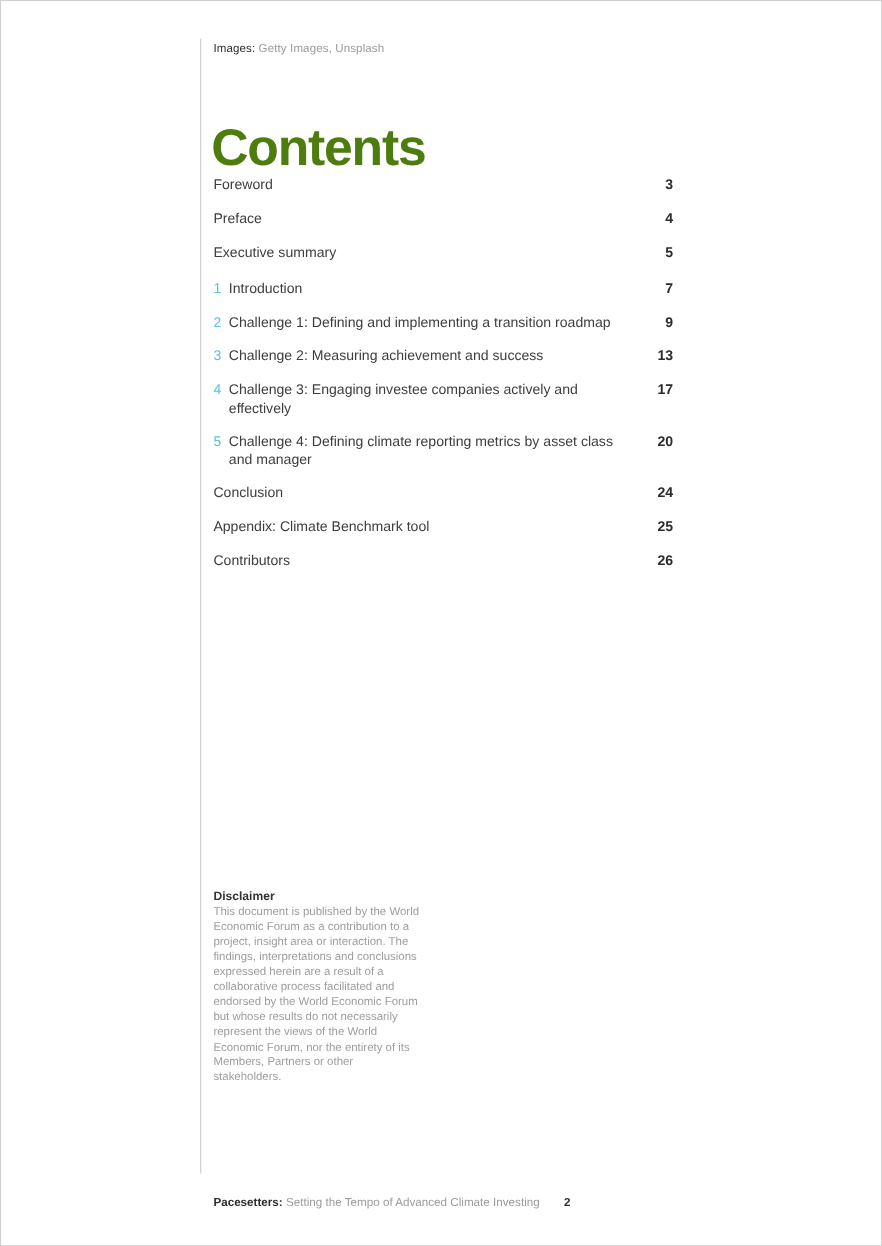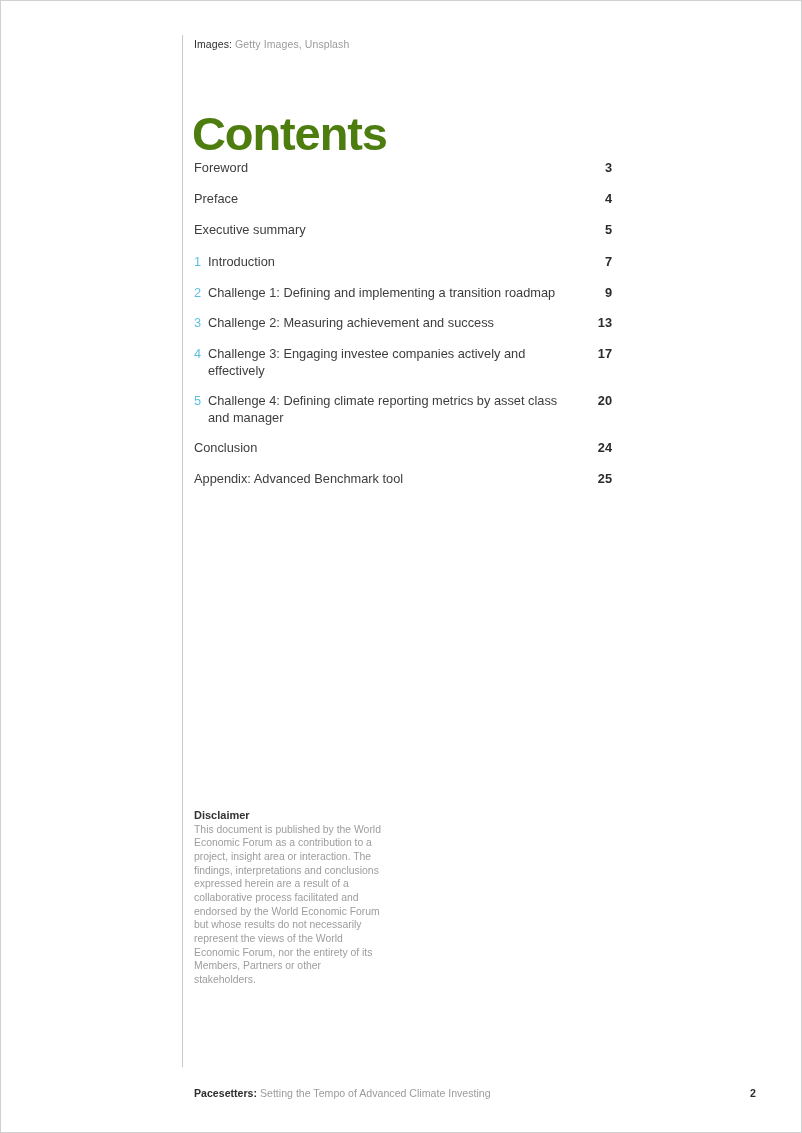--- a/index.html
+++ b/index.html
@@ -127,21 +127,21 @@
     margin-top: 13.5px;
   }
 
   
   .footer {
     position: absolute;
     left: 193px;
     top: 1085px;
     width: 562px;
     display: flex;
-    justify-content: space-between;
+    justify-content: flex-start;
     align-items: baseline;
     font-size: 10.6px;
     line-height: 14px;
     color: #9b9b9b;
   }
   .footer-title {
     white-space: nowrap;
   }
   .footer-title b {
     color: #2e2e2e;
@@ -222,23 +222,29 @@
         <div class="toc-page">20</div>
       </div>
       <div class="toc-row">
         <div class="toc-label">
           <span class="toc-text">Conclusion</span>
         </div>
         <div class="toc-page">24</div>
       </div>
       <div class="toc-row">
         <div class="toc-label">
-          <span class="toc-text">Appendix: Advanced Benchmark tool</span>
+          <span class="toc-text">Appendix: Climate Benchmark tool</span>
         </div>
         <div class="toc-page">25</div>
+      </div>
+      <div class="toc-row">
+        <div class="toc-label">
+          <span class="toc-text">Contributors</span>
+        </div>
+        <div class="toc-page">26</div>
       </div>
     </div>
 
   <div class="disclaimer">
     <h4>Disclaimer</h4>
     <p>This document is published by the World Economic Forum as a contribution to a project, insight area or interaction. The findings, interpretations and conclusions expressed herein are a result of a collaborative process facilitated and endorsed by the World Economic Forum but whose results do not necessarily represent the views of the World Economic Forum, nor the entirety of its Members, Partners or other stakeholders.</p>
   </div>
 
   <div class="footer">
     <div class="footer-title">

